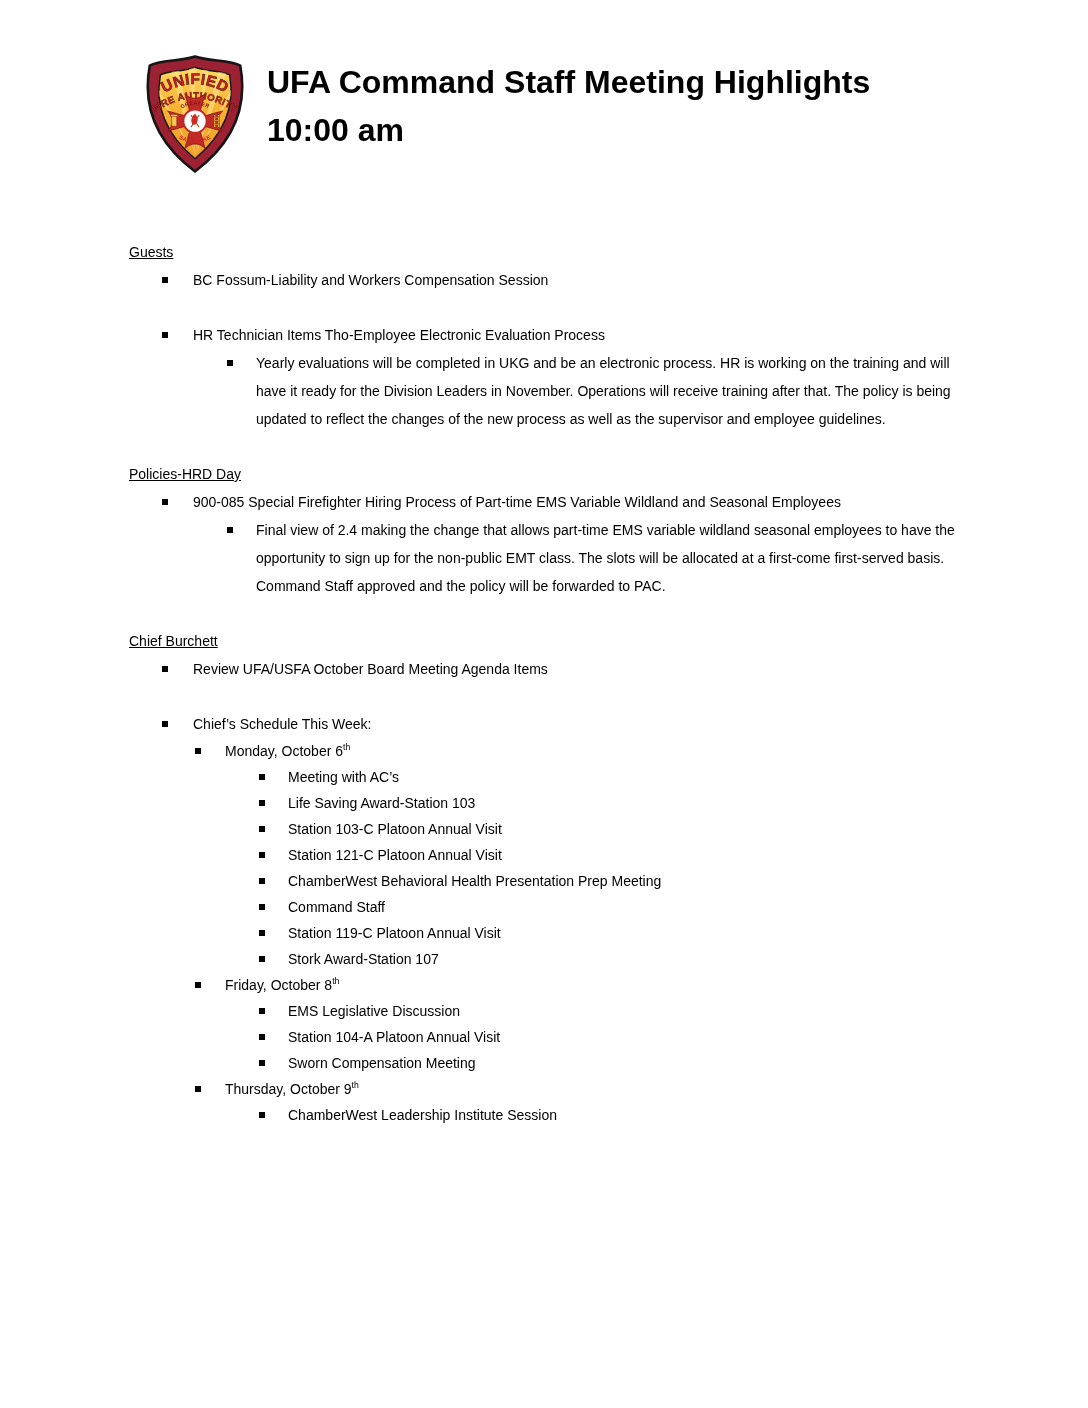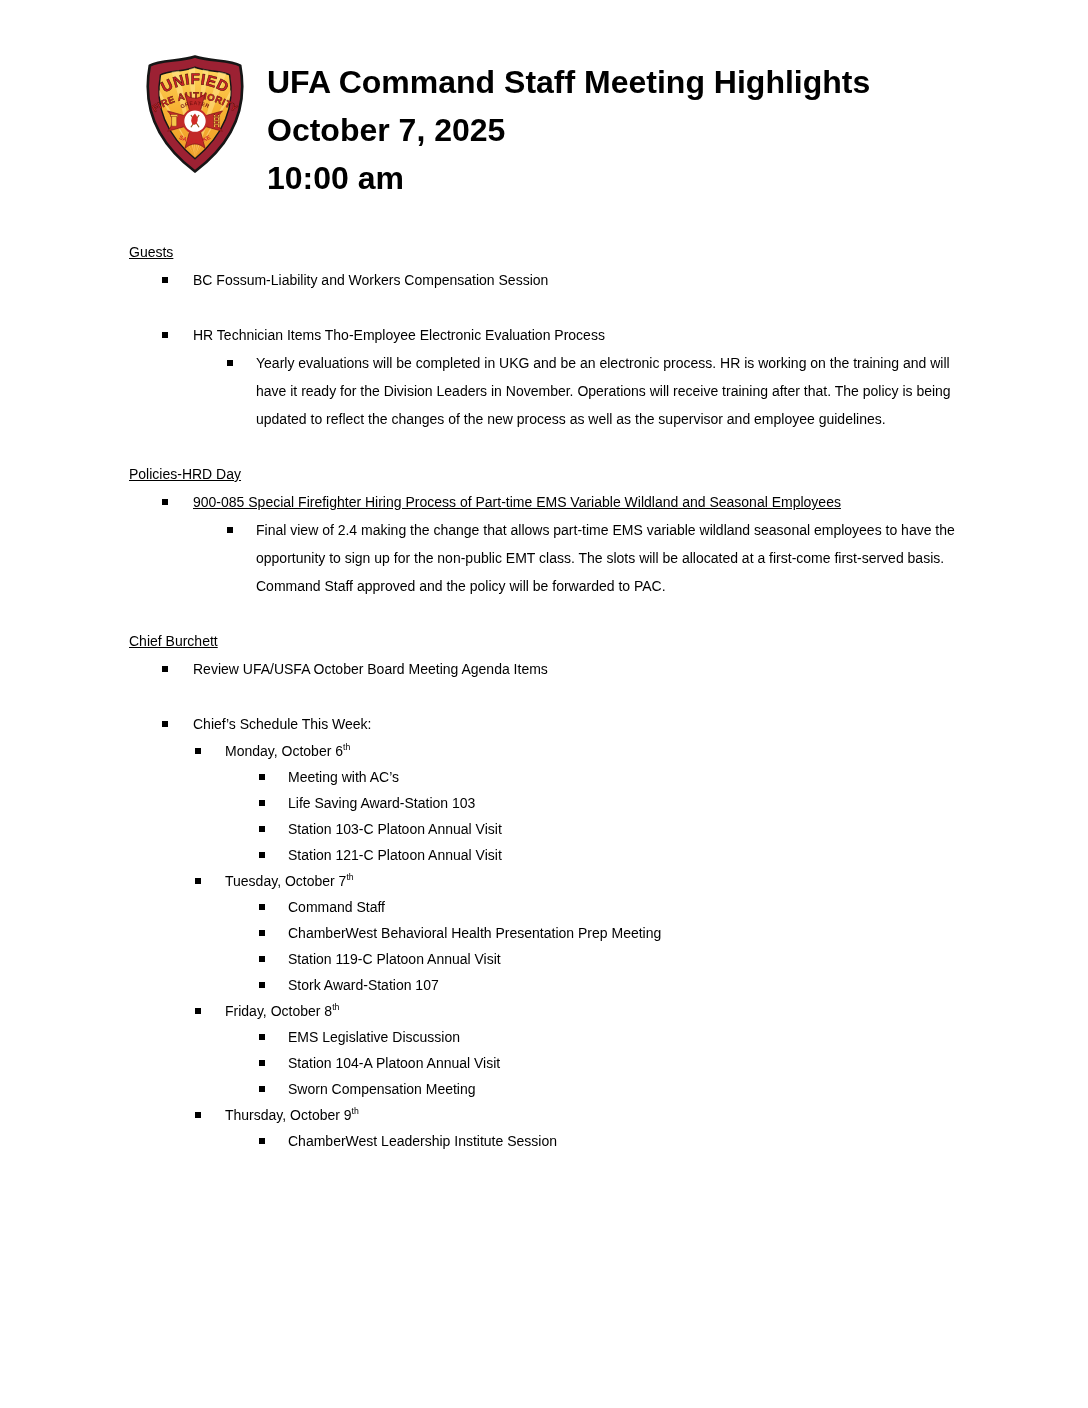--- a/index.html
+++ b/index.html
@@ -22,21 +22,21 @@
   .l2 { padding-left:127px; }
   .l2 > .bullet { left:98px; }
   .l2s { padding-left:96px; }
   .l2s > .bullet { left:66px; }
   .l3 { padding-left:159px; }
   .l3 > .bullet { left:130px; }
   .bullet { position:absolute; top:11px; width:6px; height:6px; background:#000; }
   .gap { height:27px; }
   .schedule { line-height:26px; }
   .schedule .bullet { top:10px; }
-  .w1 { max-width:712px;text-decoration:underline; }
+  .w1 { max-width:712px; }
   .w2 { max-width:708px; }
   sup { font-size:0.62em; line-height:0; vertical-align:super; }
 </style>
 </head>
 <body>
 
 <div class="page">
 
   <div class="doc-header">
     <div class="logo-wrap">
@@ -101,21 +101,20 @@
         <text font-family="Liberation Sans, sans-serif" font-size="5.2" font-weight="bold" fill="#7A1212" letter-spacing="0.4">
           <textPath href="#arcGreater" startOffset="50%" text-anchor="middle">GREATER</textPath>
         </text>
         <text font-family="Liberation Sans, sans-serif" font-size="5.6" font-weight="bold" fill="#CE2029" letter-spacing="0.3">
           <textPath href="#arcSalt" startOffset="50%" text-anchor="middle">SALT LAKE</textPath>
         </text>
       </svg>
     </div>
     <div class="titles">
       <div>UFA Command Staff Meeting Highlights</div>
-      <div>October 7, 2025</div>
       <div>10:00 am</div>
     </div>
   </div>
 
   <div class="content">
 
     <div>
       <div class="heading">Guests</div>
       <div class="li l1">
         <span class="bullet"></span>
@@ -176,31 +175,27 @@
         </div>
         <div class="li l3">
           <span class="bullet"></span>
           <span class="txt">Station 103-C Platoon Annual Visit</span>
         </div>
         <div class="li l3">
           <span class="bullet"></span>
           <span class="txt">Station 121-C Platoon Annual Visit</span>
         </div>
 
-        <div class="li l2s">
-          <span class="bullet"></span>
-          <span class="txt"><span>Tuesday, October 7</span><sup>th</sup></span>
+        <div class="li l3">
+          <span class="bullet"></span>
+          <span class="txt">ChamberWest Behavioral Health Presentation Prep Meeting</span>
         </div>
         <div class="li l3">
           <span class="bullet"></span>
           <span class="txt">Command Staff</span>
-        </div>
-        <div class="li l3">
-          <span class="bullet"></span>
-          <span class="txt">ChamberWest Behavioral Health Presentation Prep Meeting</span>
         </div>
         <div class="li l3">
           <span class="bullet"></span>
           <span class="txt">Station 119-C Platoon Annual Visit</span>
         </div>
         <div class="li l3">
           <span class="bullet"></span>
           <span class="txt">Stork Award-Station 107</span>
         </div>
 

